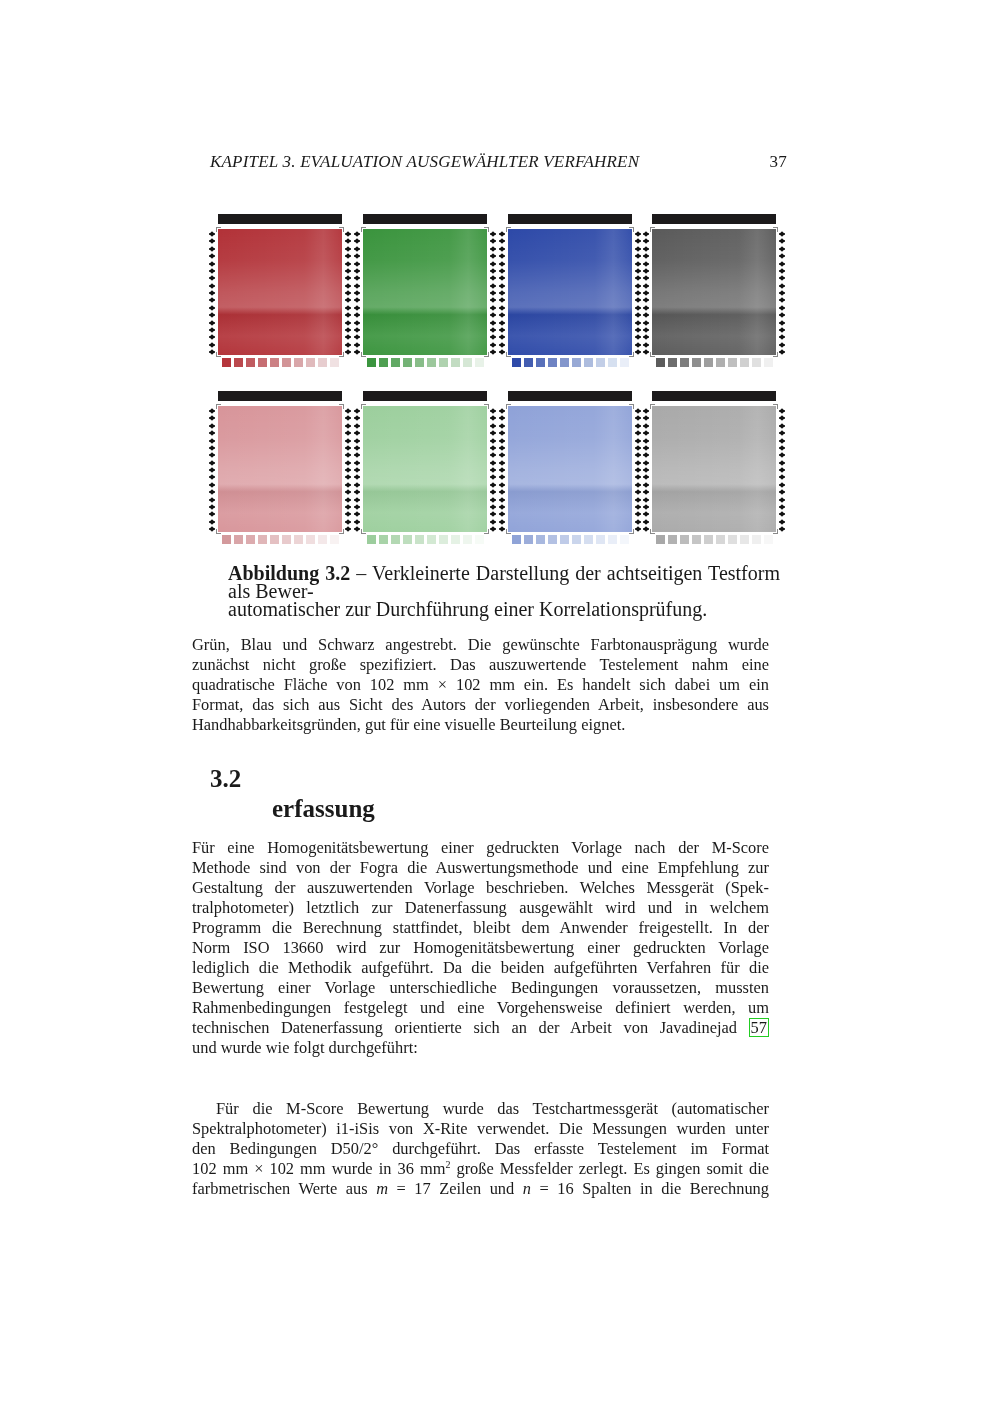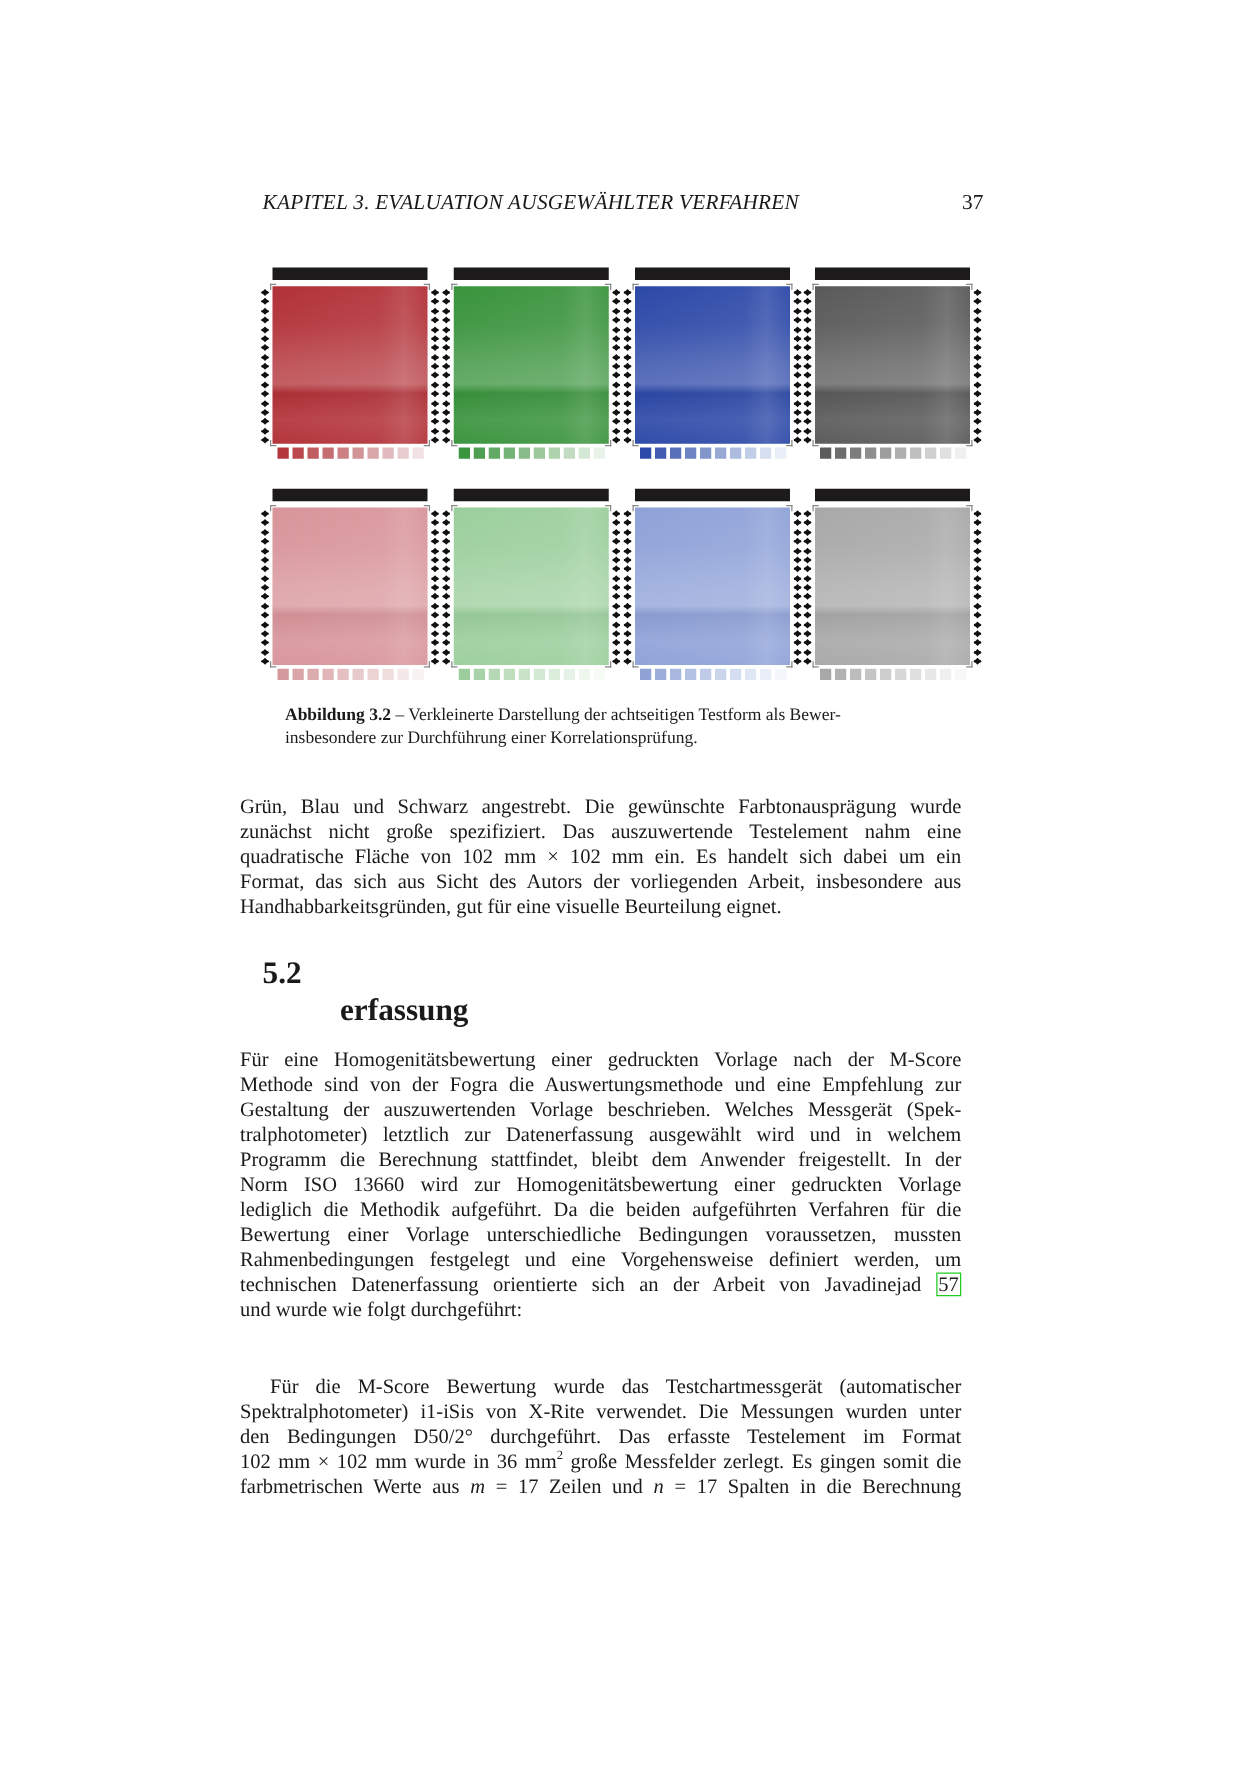--- a/index.html
+++ b/index.html
@@ -30,21 +30,21 @@
   .markers { position: absolute; top: 28px; width: 6px; height: 120px; display: flex; flex-direction: column; justify-content: space-between; }
   .markers.left { left: 4px; }
   .markers.right { left: 140px; }
   .markers span { display: block; width: 6px; height: 2px; background: #111; border-radius: 1px; position: relative; }
   .markers span::before { content: ""; position: absolute; left: 1px; top: -1px; width: 4px; height: 4px; background: #111; transform: rotate(45deg); }
 
   .swatches { position: absolute; left: 17px; top: 153px; display: flex; gap: 3px; }
   .swatches span { display: block; width: 9px; height: 9px; }
 
   .caption { position: absolute; left: 228px; top: 564px; width: 552px; font-family: "Liberation Serif", serif;
-             font-size: 14px; line-height: 18px; text-align: justify; }
+             font-size: 20px; line-height: 18px; text-align: justify; }
   .caption b { font-weight: bold; }
 
   .para { position: absolute; left: 192px; width: 577px; font-family: "Liberation Serif", serif;
           font-size: 16.4px; line-height: 20px; text-align: justify; text-align-last: left; }
   .para .line { display: block; text-align: justify; text-align-last: justify; white-space: nowrap; }
   .para .line.last { text-align-last: left; }
 
   .section { position: absolute; left: 210px; top: 764px; width: 585px; font-family: "Liberation Serif", serif;
              font-weight: bold; font-size: 25px; line-height: 30px; }
   .section .num { position: absolute; left: 0; top: 0; }
@@ -542,33 +542,33 @@
           <span style="background: rgb(223, 223, 223);"></span>
           <span style="background: rgb(231, 231, 231);"></span>
           <span style="background: rgb(239, 239, 239);"></span>
           <span style="background: rgb(247, 247, 247);"></span>
         </div>
       </div>
     </div>
 
   <div class="caption">
     <b>Abbildung 3.2</b><span> – Verkleinerte Darstellung der achtseitigen Testform als Bewer-</span><br>
-    <span>insbesondere zur Durchführung einer Korrelationsprüfung.</span>
+    <span>automatischer zur Durchführung einer Korrelationsprüfung.</span>
   </div>
 
   <div class="para" style="top:635px;">
     <span class="line">Grün, Blau und Schwarz angestrebt. Die gewünschte Farbtonausprägung wurde</span>
     <span class="line">zunächst nicht große spezifiziert. Das auszuwertende Testelement nahm eine</span>
     <span class="line">quadratische Fläche von 102 mm × 102 mm ein. Es handelt sich dabei um ein</span>
     <span class="line">Format, das sich aus Sicht des Autors der vorliegenden Arbeit, insbesondere aus</span>
     <span class="line last">Handhabbarkeitsgründen, gut für eine visuelle Beurteilung eignet.</span>
   </div>
 
   <div class="section">
-    <span class="num">5.2</span>
+    <span class="num">3.2</span>
     <span class="title">
       <br>
       <span>erfassung</span>
     </span>
   </div>
 
   <div class="para" style="top:838px;">
     <span class="line">Für eine Homogenitätsbewertung einer gedruckten Vorlage nach der M-Score</span>
     <span class="line">Methode sind von der Fogra die Auswertungsmethode und eine Empfehlung zur</span>
     <span class="line">Gestaltung der auszuwertenden Vorlage beschrieben. Welches Messgerät (Spek-</span>
@@ -580,16 +580,16 @@
     <span class="line">Rahmenbedingungen festgelegt und eine Vorgehensweise definiert werden, um</span>
     <span class="line"><span>technischen Datenerfassung orientierte sich an der Arbeit von Javadinejad </span><a class="cite">57</a></span>
     <span class="line last">und wurde wie folgt durchgeführt:</span>
   </div>
 
   <div class="para" style="top:1099px;">
     <span class="line" style="padding-left:24px; box-sizing:border-box;">Für die M-Score Bewertung wurde das Testchartmessgerät (automatischer</span>
     <span class="line">Spektralphotometer) i1-iSis von X-Rite verwendet. Die Messungen wurden unter</span>
     <span class="line">den Bedingungen D50/2° durchgeführt. Das erfasste Testelement im Format</span>
     <span class="line"><span>102 mm × 102 mm wurde in 36 mm</span><sup>2</sup><span> große Messfelder zerlegt. Es gingen somit die</span></span>
-    <span class="line"><span>farbmetrischen Werte aus </span><i class="m">m</i><span> = 17 Zeilen und </span><i class="m">n</i><span> = 17 Spalten in die Berechnung</span></span>
+    <span class="line"><span>farbmetrischen Werte aus </span><i class="m">m</i><span> = 17 Zeilen und </span><i class="m">n</i><span> = 16 Spalten in die Berechnung</span></span>
   </div>
 
 </div>
 
 </body></html>

